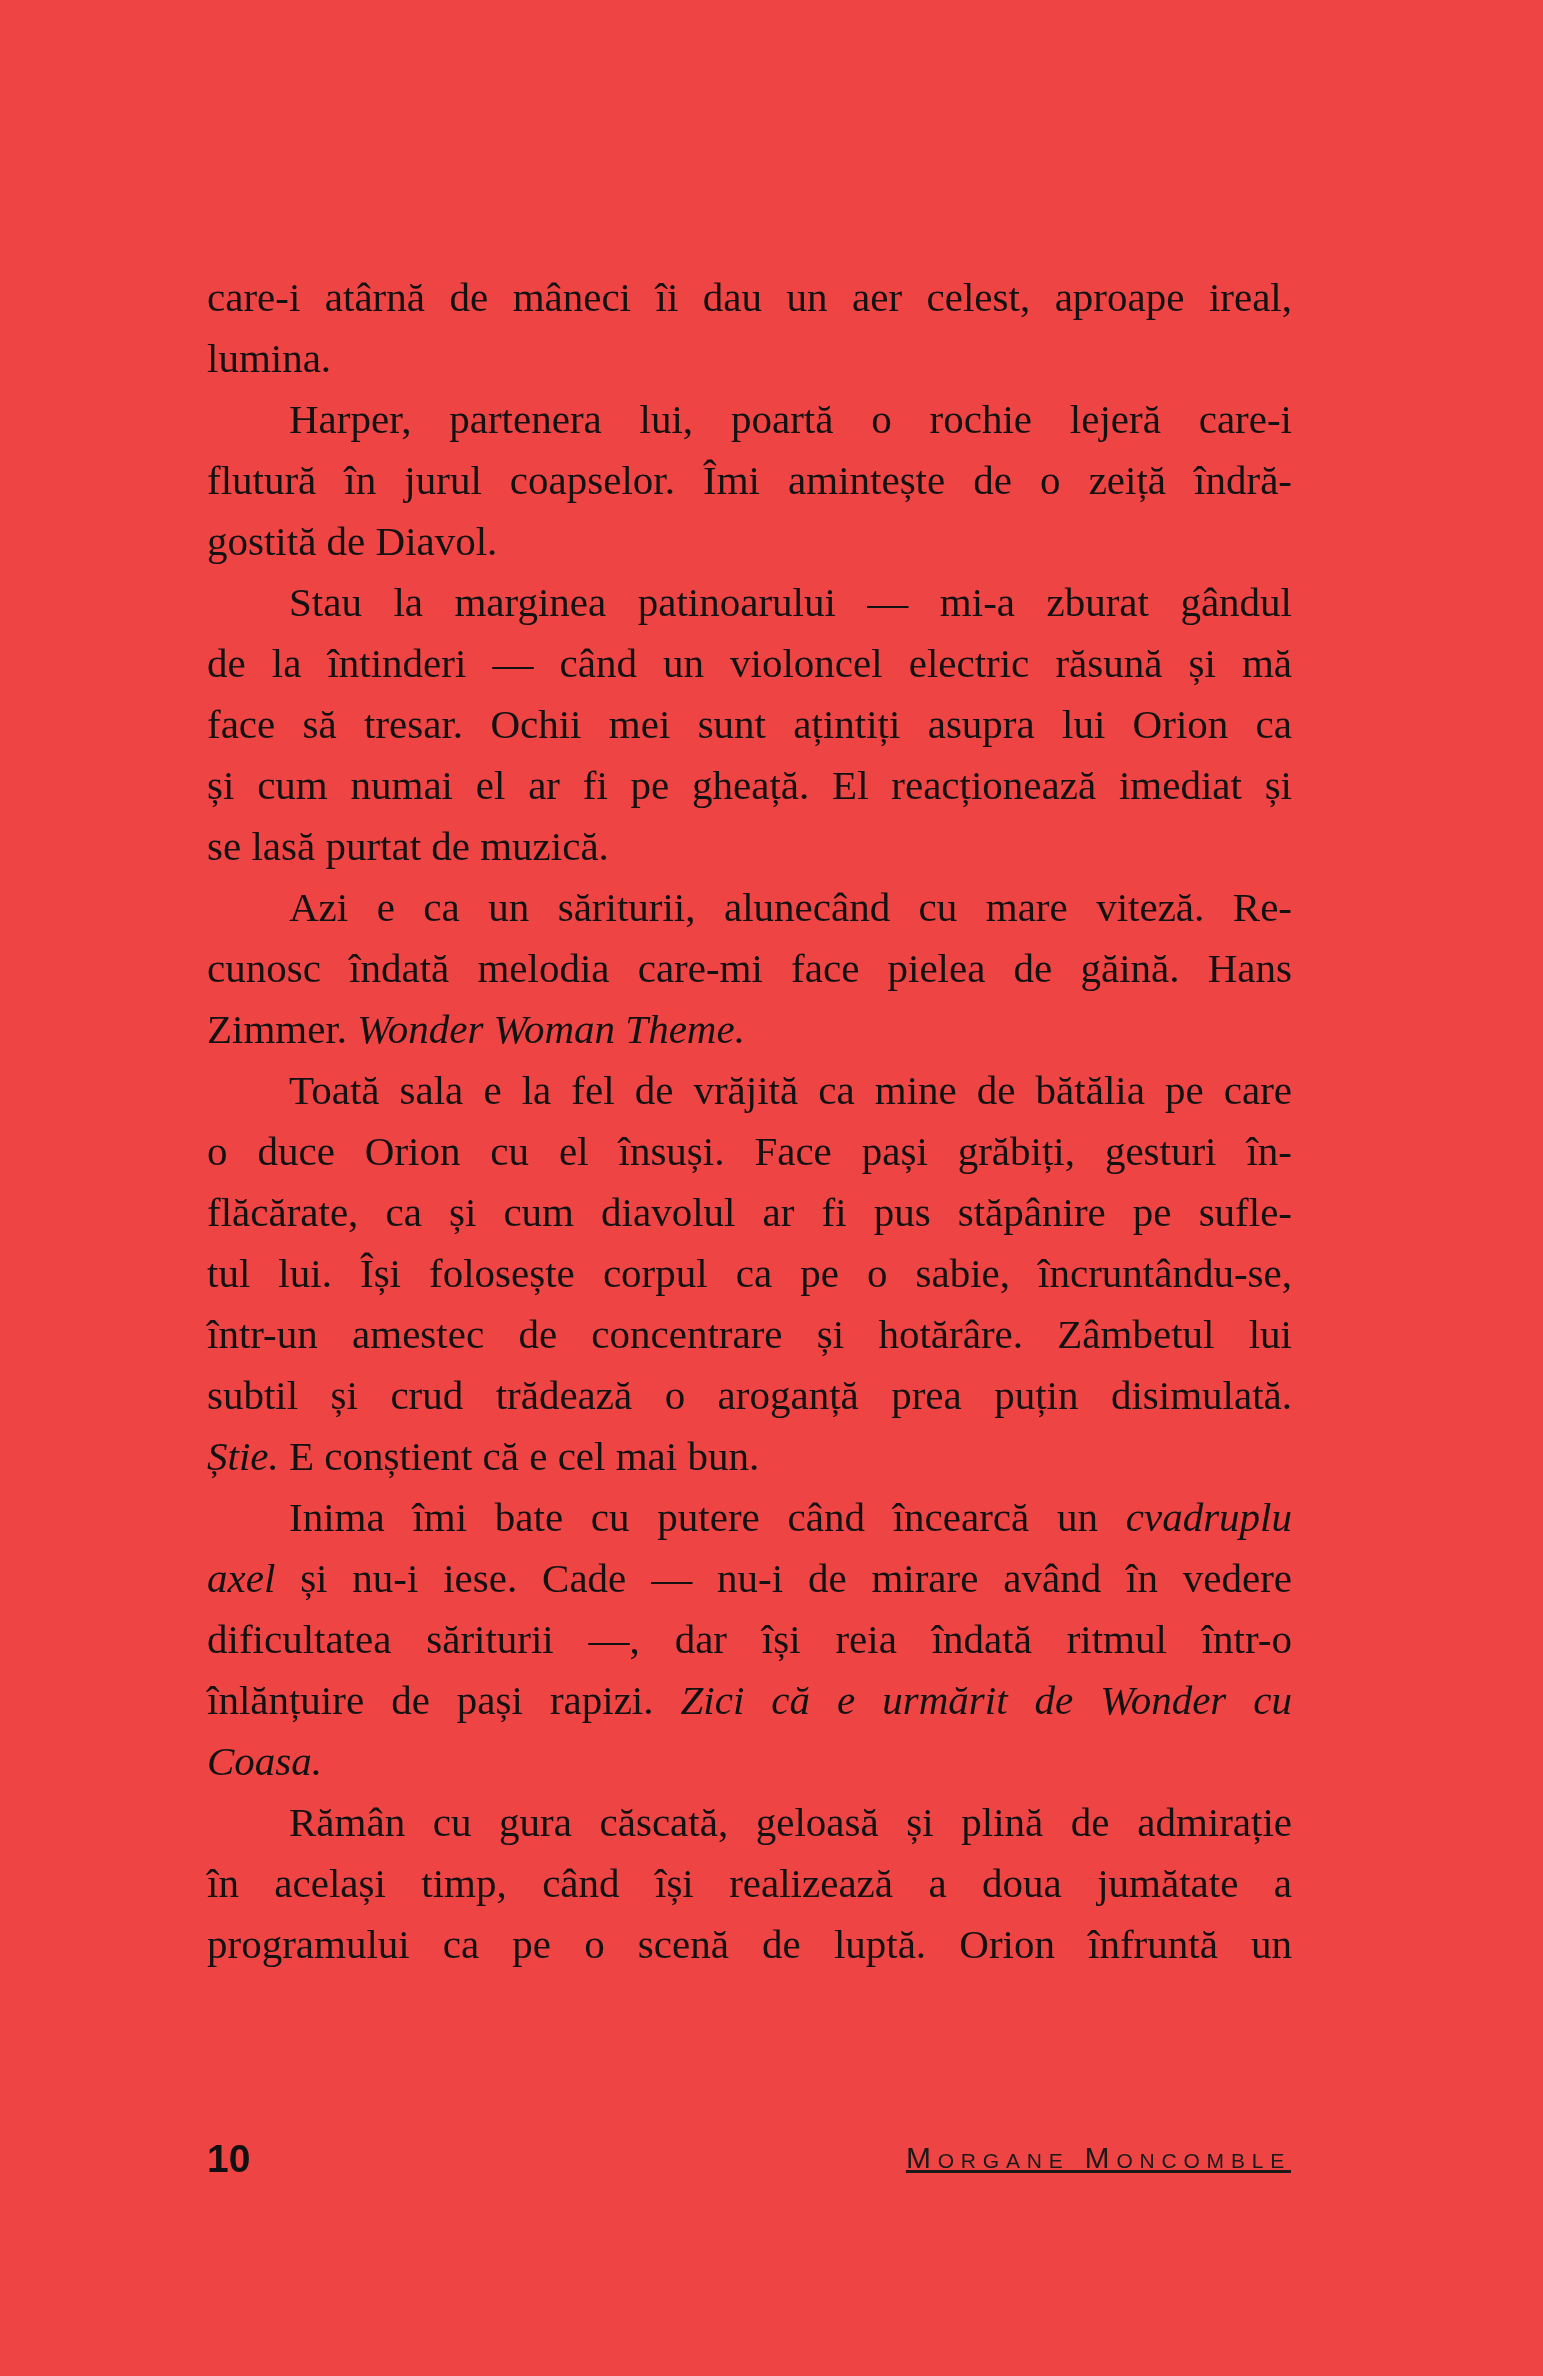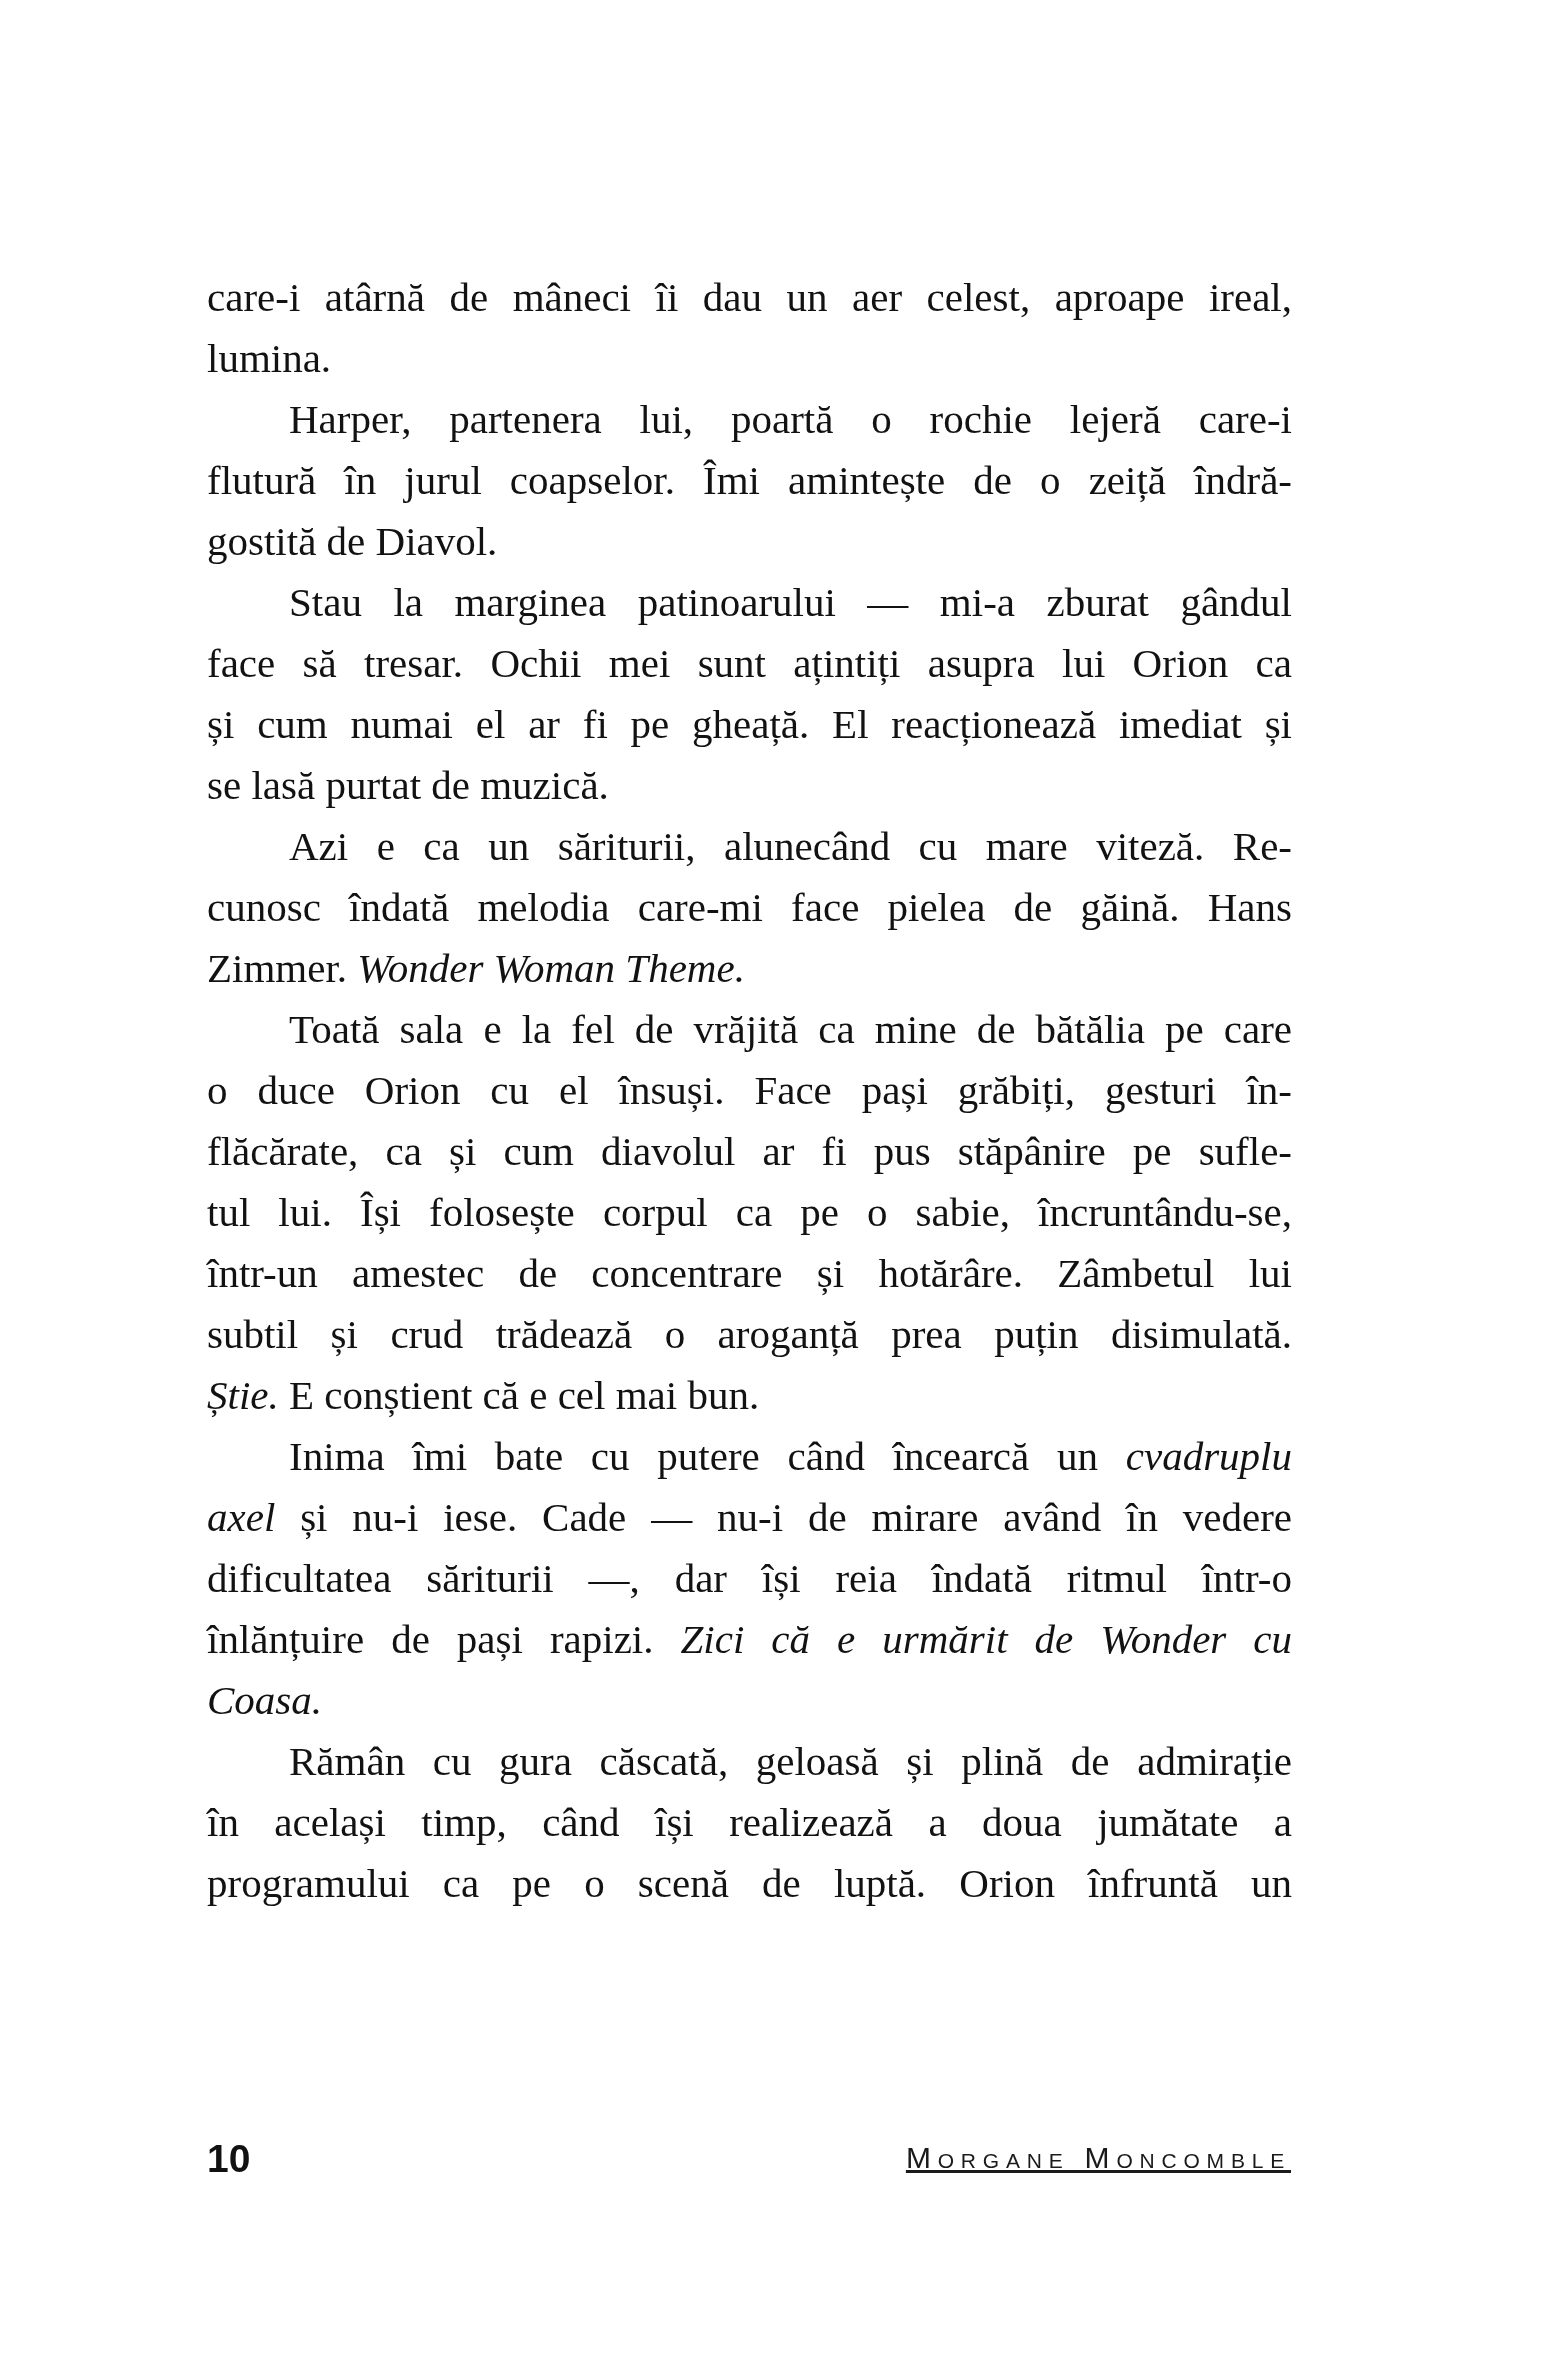--- a/index.html
+++ b/index.html
@@ -5,21 +5,21 @@
   html, body {
     margin: 0;
     padding: 0;
     background: #e8e8e8;
   }
   .page {
     position: relative;
     width: 1544px;
     height: 2376px;
     margin: 0 auto;
-    background: #ffffff;
+    background: #ef4444;
     color: #111111;
     font-family: "Liberation Serif", serif;
     overflow: hidden;
   }
   .text-block {
     position: absolute;
     left: 207px;
     top: 267px;
     width: 1085px;
   }
@@ -85,20 +85,21 @@
         <div class="line"><span>care-i atârnă de mâneci îi dau un aer celest, aproape ireal,</span></div>
         <div class="line last"><span>lumina.</span></div>
       </div>
       <div class="paragraph">
         <div class="line indent"><span>Harper, partenera lui, poartă o rochie lejeră care-i</span></div>
         <div class="line"><span>flutură în jurul coapselor. Îmi amintește de o zeiță îndră-</span></div>
         <div class="line last"><span>gostită de Diavol.</span></div>
       </div>
       <div class="paragraph">
         <div class="line indent"><span>Stau la marginea patinoarului — mi-a zburat gândul</span></div>
+        <div class="line"><span>de la întinderi — când un violoncel electric răsună și mă</span></div>
         <div class="line"><span>face să tresar. Ochii mei sunt ațintiți asupra lui Orion ca</span></div>
         <div class="line"><span>și cum numai el ar fi pe gheață. El reacționează imediat și</span></div>
         <div class="line last"><span>se lasă purtat de muzică.</span></div>
       </div>
       <div class="paragraph">
         <div class="line indent"><span>Azi e ca un săriturii, alunecând cu mare viteză. Re-</span></div>
         <div class="line"><span>cunosc îndată melodia care-mi face pielea de găină. Hans</span></div>
         <div class="line last"><span>Zimmer. </span><span class="italic">Wonder Woman Theme.</span></div>
       </div>
       <div class="paragraph">

